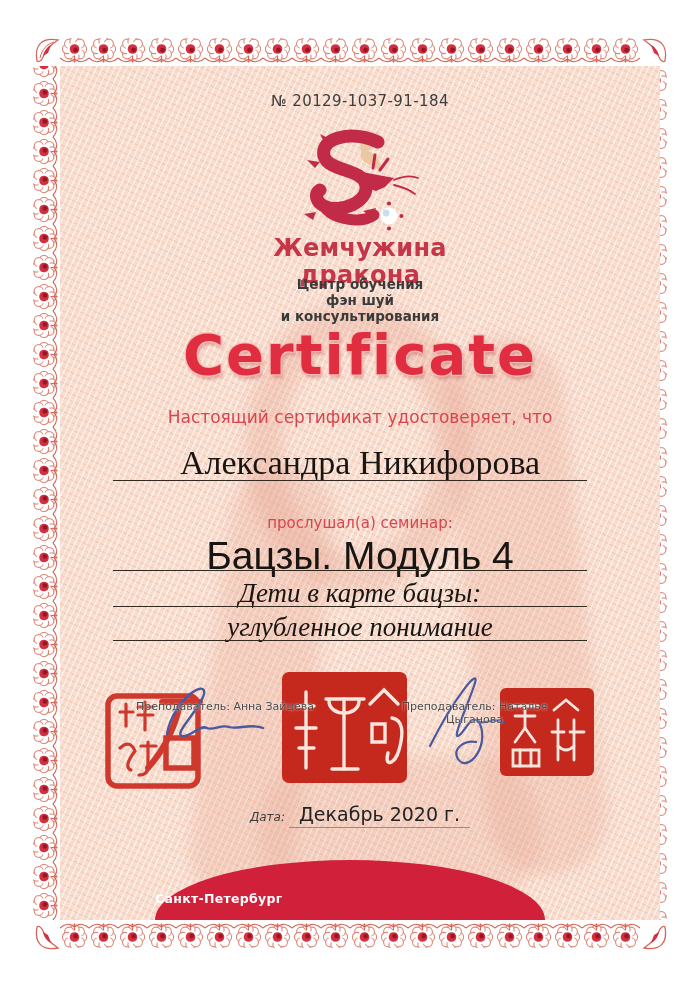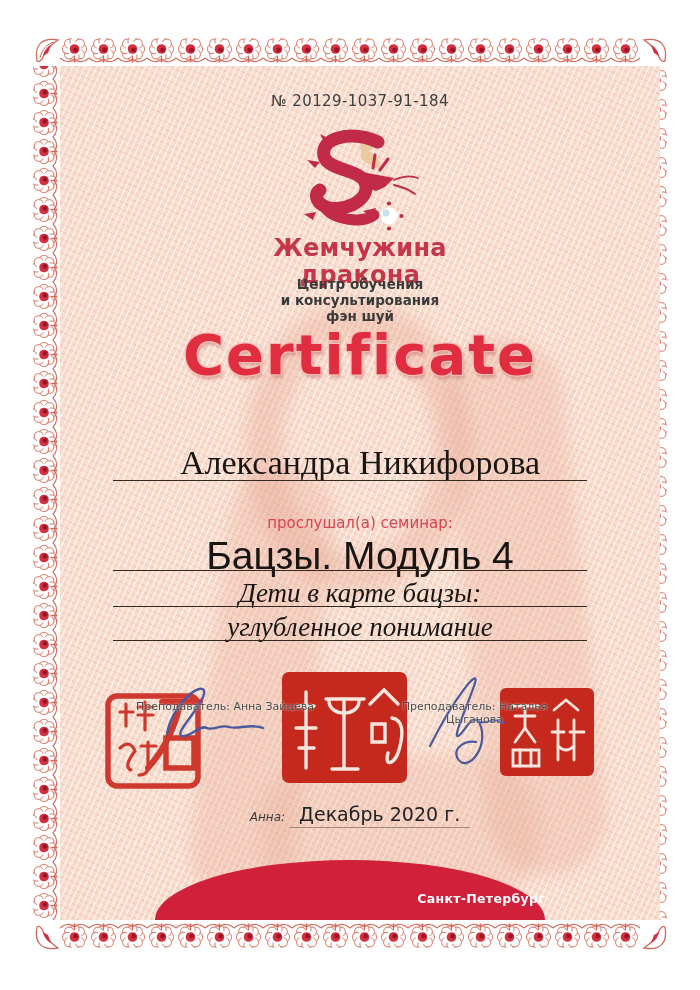--- a/index.html
+++ b/index.html
@@ -39,21 +39,21 @@
   .teacher{position:absolute;top:634px;font-size:11px;color:#4a4a4a;text-align:center;text-shadow:0 0 2px rgba(255,255,255,0.9);}
   .t-left{left:35px;width:260px;}
   .t-right{left:322px;width:185px;}
 
   .date-row{top:737px;}
   .date-label{font-size:12px;font-style:italic;color:#3b3b3b;vertical-align:baseline;margin-right:4px;}
   .date-value{display:inline-block;font-size:19px;color:#222;border-bottom:1px solid #a08a7e;padding:0 10px 2px 10px;}
 
   .arc-clip{position:absolute;left:95px;top:794px;width:390px;height:60px;overflow:hidden;}
   .arc{position:absolute;left:0;top:0;width:390px;height:120px;border-radius:50%;background:#d12039;}
-  .city{position:absolute;left:0;right:0;top:31px;text-align:right;font-size:12.5px;font-weight:bold;color:#ffffff;letter-spacing:0.3px;}
+  .city{position:absolute;left:0;right:0;top:31px;text-align:left;font-size:12.5px;font-weight:bold;color:#ffffff;letter-spacing:0.3px;}
 
   
   .seal{position:absolute;}
   .seal-center{left:222px;top:606px;}
   .seal-right{left:440px;top:622px;}
   .seal-left{left:44px;top:624px;}
   .sig{position:absolute;}
   .sig-left{left:93px;top:608px;}
   .sig-right{left:352px;top:594px;}
 
@@ -160,25 +160,26 @@
           <circle cx="96.5" cy="88" r="2.1"></circle>
       </g>
     </svg>
 
     <div class="abs ctr brand">
       <div>Жемчужина</div>
       <div>дракона</div>
     </div>
     <div class="abs ctr subtitle">
       <div>Центр обучения</div>
+      <div>фэн шуй</div>
       <div>и консультирования</div>
-      <div>фэн шуй</div>
     </div>
 
     <div class="abs ctr title">Certificate</div>
+    <div class="abs ctr intro">Настоящий сертификат удостоверяет, что</div>
 
     <div class="abs ctr name">Александра Никифорова</div>
     <div class="rule r-name"></div>
 
     <div class="abs ctr seminar">прослушал(а) семинар:</div>
 
     <div class="abs ctr course1">Бацзы. Модуль 4</div>
     <div class="rule r-c1"></div>
     <div class="abs ctr course2">Дети в карте бацзы:</div>
     <div class="rule r-c2"></div>
@@ -248,21 +249,21 @@
       <g fill="none" stroke="#4a589e" stroke-width="2.2" stroke-linecap="round">
         <path d="M18,86 C42,38 68,6 63,23 C58,40 40,78 46,76 C52,74 58,55 66,61 C72,66 82,56 92,63"></path>
         <path d="M66,60 C80,84 56,114 46,99 C40,89 52,80 64,82"></path>
       </g>
     </svg>
 
     <div class="teacher t-left">Преподаватель: Анна Зайцева</div>
     <div class="teacher t-right">Преподаватель: Наталья Цыганова</div>
 
     <div class="abs ctr date-row">
-      <span class="date-label">Анна:</span><span class="date-value">Декабрь 2020 г.</span>
+      <span class="date-label">Дата:</span><span class="date-value">Декабрь 2020 г.</span>
     </div>
 
     <div class="arc-clip">
       <div class="arc"></div>
       <div class="city">Санкт-Петербург</div>
     </div>
 
   </div>
 </div>
 

